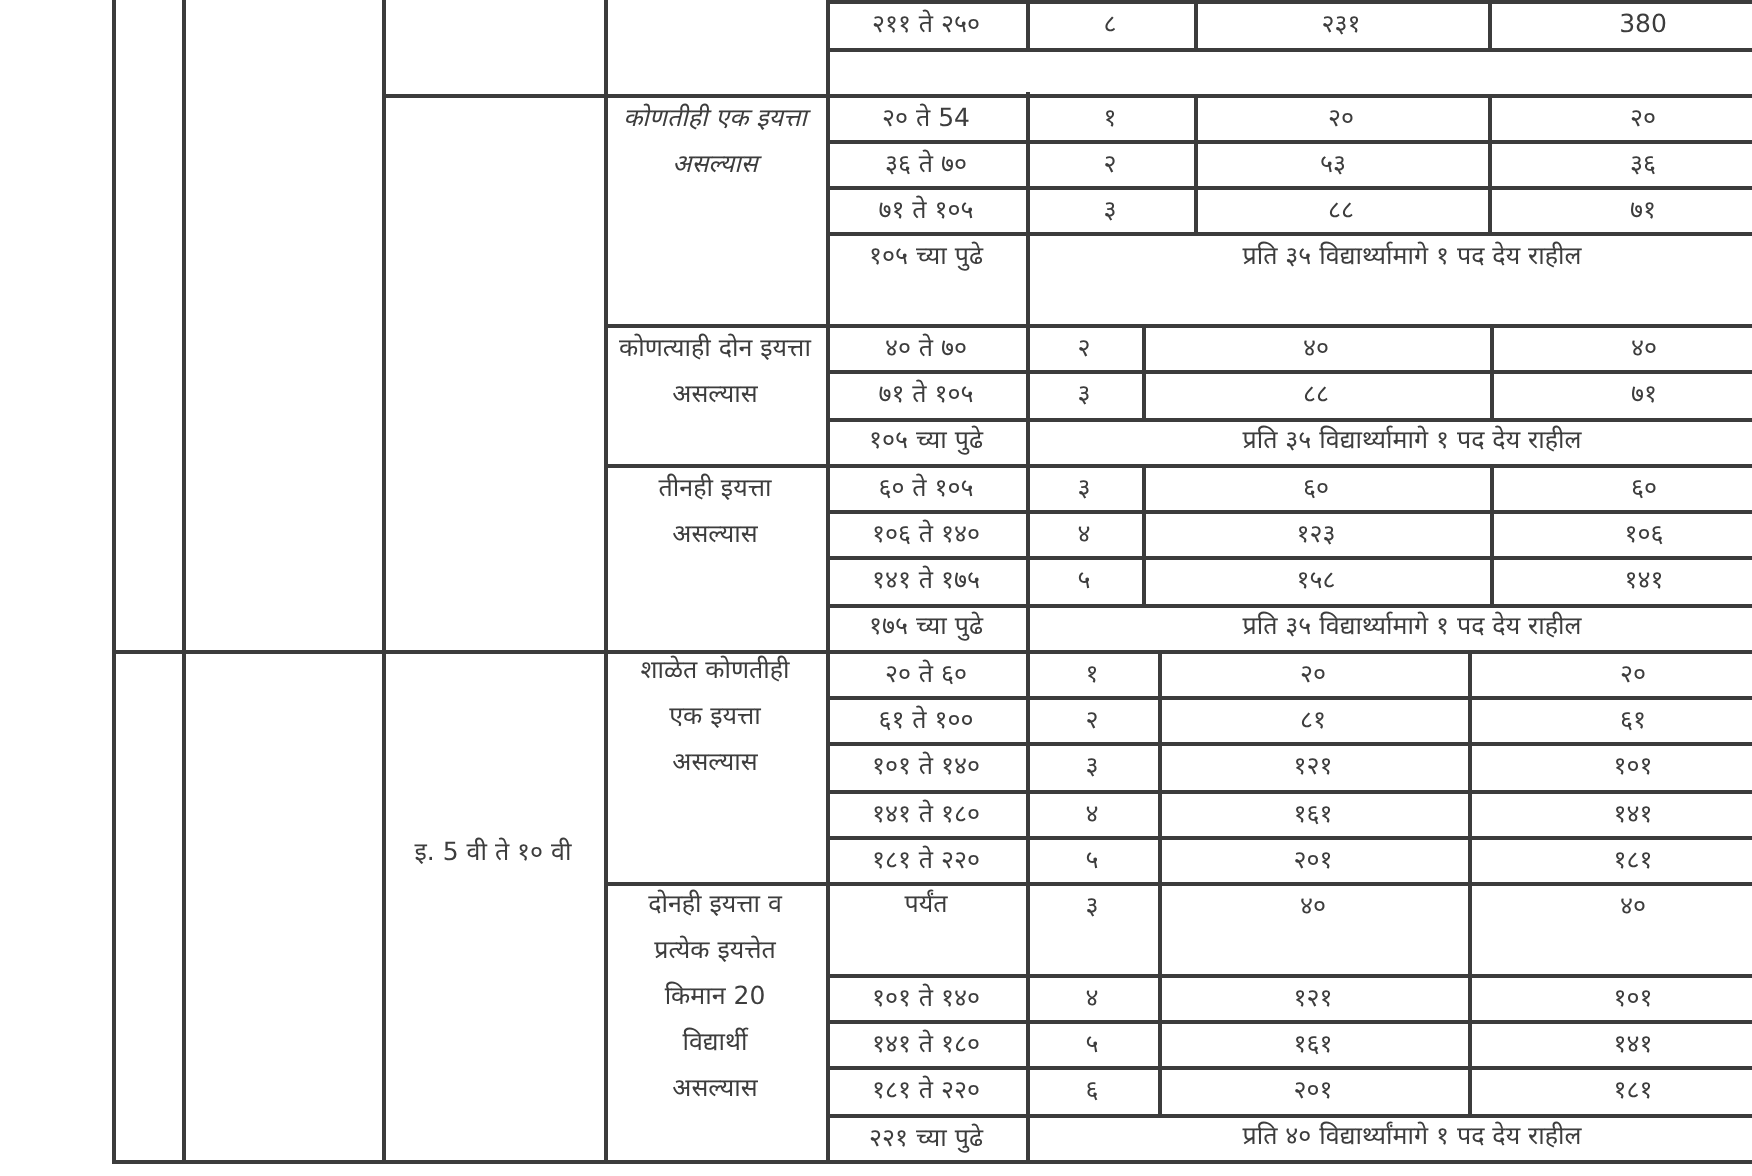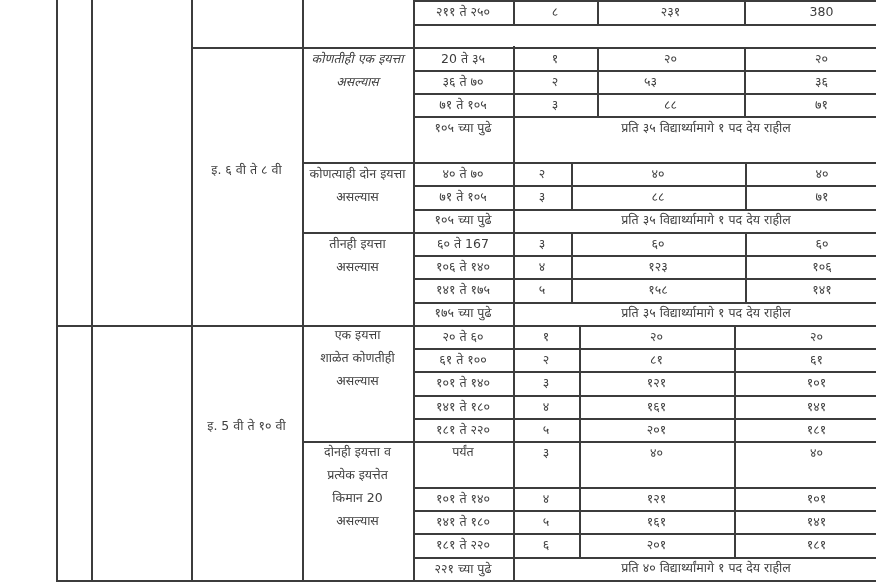--- a/index.html
+++ b/index.html
@@ -64,30 +64,29 @@
   <div class="ln v" style="left:535px;top:325px;height:232px;"></div>
   <div class="ln v" style="left:690px;top:325px;height:232px;"></div>
 
   <div style="position:absolute;left:469px;top:26px;width:3px;height:20px;background:#fff;"></div>
 
   <div class="t" style="left:369px;top:4px;width:100px;">२११ ते २५०</div>
   <div class="t" style="left:469px;top:4px;width:84px;">८</div>
   <div class="t" style="left:553px;top:4px;width:147px;">२३१</div>
   <div class="t" style="left:700px;top:4px;width:155px;">380</div>
 
-  <div class="lbl" style="left:147px;top:158px;width:111px;">इ. ६ वी ते ८ वी</div>
 
   <div class="lbl" style="left:262px;top:47px;width:103px;white-space:normal;font-style:italic;"><span>कोणतीही एक इयत्ता असल्यास</span></div>
-  <div class="t" style="left:369px;top:51px;width:100px;">20 ते ३५</div>
+  <div class="t" style="left:369px;top:51px;width:100px;">२० ते 54</div>
   <div class="t" style="left:469px;top:51px;width:84px;">१</div>
   <div class="t" style="left:553px;top:51px;width:147px;">२०</div>
   <div class="t" style="left:700px;top:51px;width:155px;">२०</div>
   <div class="t" style="left:369px;top:74px;width:100px;">३६ ते ७०</div>
   <div class="t" style="left:469px;top:74px;width:84px;">२</div>
-  <div class="t" style="left:533px;top:74px;width:147px;">५३</div>
+  <div class="t" style="left:549px;top:74px;width:147px;">५३</div>
   <div class="t" style="left:700px;top:74px;width:155px;">३६</div>
   <div class="t" style="left:369px;top:97px;width:100px;">७१ ते १०५</div>
   <div class="t" style="left:469px;top:97px;width:84px;">३</div>
   <div class="t" style="left:553px;top:97px;width:147px;">८८</div>
   <div class="t" style="left:700px;top:97px;width:155px;">७१</div>
   <div class="t" style="left:369px;top:120px;width:100px;">१०५ च्या पुढे</div>
   <div class="t" style="left:469px;top:120px;width:386px;">प्रति ३५ विद्यार्थ्यामागे १ पद देय राहील</div>
 
   <div class="lbl" style="left:262px;top:162px;width:103px;white-space:normal;"><span>कोणत्याही दोन इयत्ता असल्यास</span></div>
   <div class="t" style="left:369px;top:166px;width:100px;">४० ते ७०</div>
@@ -95,40 +94,40 @@
   <div class="t" style="left:527px;top:166px;width:174px;">४०</div>
   <div class="t" style="left:701px;top:166px;width:154px;">४०</div>
   <div class="t" style="left:369px;top:189px;width:100px;">७१ ते १०५</div>
   <div class="t" style="left:469px;top:189px;width:58px;">३</div>
   <div class="t" style="left:527px;top:189px;width:174px;">८८</div>
   <div class="t" style="left:701px;top:189px;width:154px;">७१</div>
   <div class="t" style="left:369px;top:212px;width:100px;">१०५ च्या पुढे</div>
   <div class="t" style="left:469px;top:212px;width:386px;">प्रति ३५ विद्यार्थ्यामागे १ पद देय राहील</div>
 
   <div class="lbl" style="left:262px;top:232px;width:103px;white-space:normal;"><span>तीनही इयत्ता असल्यास</span></div>
-  <div class="t" style="left:369px;top:236px;width:100px;">६० ते 167</div>
+  <div class="t" style="left:369px;top:236px;width:100px;">६० ते १०५</div>
   <div class="t" style="left:469px;top:236px;width:58px;">३</div>
   <div class="t" style="left:527px;top:236px;width:174px;">६०</div>
   <div class="t" style="left:701px;top:236px;width:154px;">६०</div>
   <div class="t" style="left:369px;top:259px;width:100px;">१०६ ते १४०</div>
   <div class="t" style="left:469px;top:259px;width:58px;">४</div>
   <div class="t" style="left:527px;top:259px;width:174px;">१२३</div>
   <div class="t" style="left:701px;top:259px;width:154px;">१०६</div>
   <div class="t" style="left:369px;top:282px;width:100px;">१४१ ते १७५</div>
   <div class="t" style="left:469px;top:282px;width:58px;">५</div>
   <div class="t" style="left:527px;top:282px;width:174px;">१५८</div>
   <div class="t" style="left:701px;top:282px;width:154px;">१४१</div>
   <div class="t" style="left:369px;top:305px;width:100px;">१७५ च्या पुढे</div>
   <div class="t" style="left:469px;top:305px;width:386px;">प्रति ३५ विद्यार्थ्यामागे १ पद देय राहील</div>
 
   <div class="lbl" style="left:147px;top:414px;width:111px;">इ. 5 वी ते १० वी</div>
 
   <div class="lbl" style="left:258px;top:323px;width:111px;">
+    <div>शाळेत कोणतीही</div>
     <div>एक इयत्ता</div>
-    <div>शाळेत कोणतीही</div>
     <div>असल्यास</div>
   </div>
   <div class="t" style="left:369px;top:329px;width:100px;">२० ते ६०</div>
   <div class="t" style="left:469px;top:329px;width:66px;">१</div>
   <div class="t" style="left:535px;top:329px;width:155px;">२०</div>
   <div class="t" style="left:690px;top:329px;width:165px;">२०</div>
   <div class="t" style="left:369px;top:352px;width:100px;">६१ ते १००</div>
   <div class="t" style="left:469px;top:352px;width:66px;">२</div>
   <div class="t" style="left:535px;top:352px;width:155px;">८१</div>
   <div class="t" style="left:690px;top:352px;width:165px;">६१</div>
@@ -142,20 +141,21 @@
   <div class="t" style="left:690px;top:399px;width:165px;">१४१</div>
   <div class="t" style="left:369px;top:422px;width:100px;">१८१ ते २२०</div>
   <div class="t" style="left:469px;top:422px;width:66px;">५</div>
   <div class="t" style="left:535px;top:422px;width:155px;">२०१</div>
   <div class="t" style="left:690px;top:422px;width:165px;">१८१</div>
 
   <div class="lbl" style="left:258px;top:440px;width:111px;">
     <div>दोनही इयत्ता व</div>
     <div>प्रत्येक इयत्तेत</div>
     <div>किमान 20</div>
+    <div>विद्यार्थी</div>
     <div>असल्यास</div>
   </div>
   <div class="lbl" style="left:369px;top:440px;width:100px;">
     <div>पर्यंत</div>
   </div>
   <div class="t" style="left:469px;top:445px;width:66px;">३</div>
   <div class="t" style="left:535px;top:445px;width:155px;">४०</div>
   <div class="t" style="left:690px;top:445px;width:165px;">४०</div>
   <div class="t" style="left:369px;top:491px;width:100px;">१०१ ते १४०</div>
   <div class="t" style="left:469px;top:491px;width:66px;">४</div>

